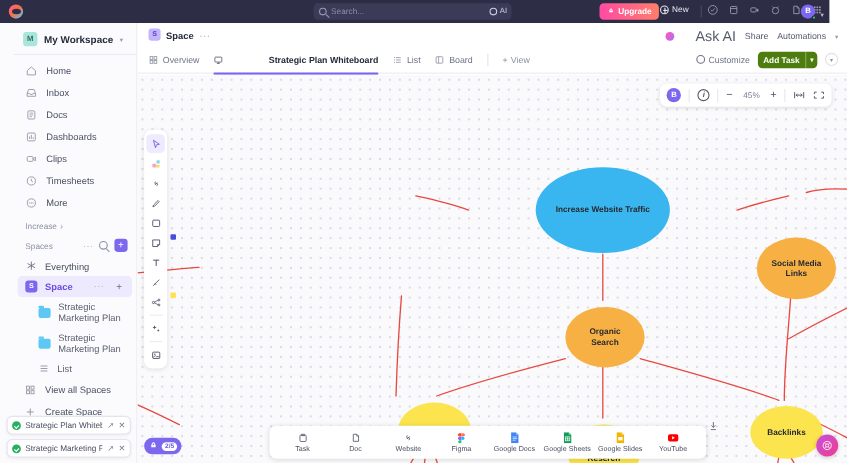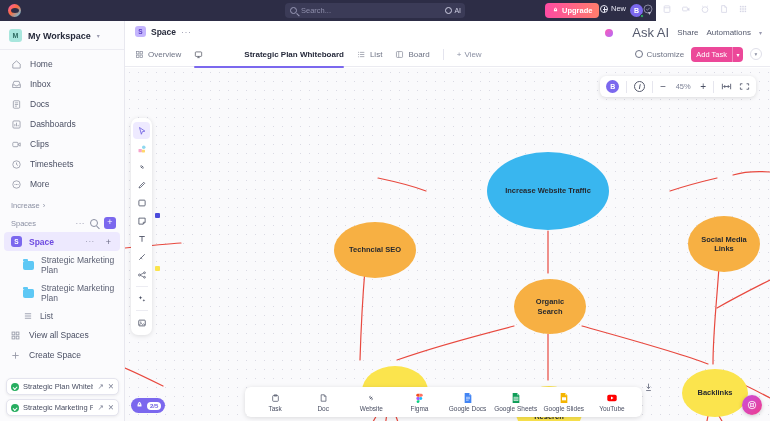--- a/index.html
+++ b/index.html
@@ -7,21 +7,21 @@
     width: 770px; height: 421px;
     overflow: hidden;
     font-family: "Liberation Sans", sans-serif;
     background: #ffffff;
     -webkit-font-smoothing: antialiased;
   }
   .app { position: relative; width: 770px; height: 421px; }
 
   
   .topbar {
-    position: absolute; top: 0; left: 0; width: 656px; height: 21px;
+    position: absolute; top: 0; left: 0; width: 754px; height: 21px;
     background: #2d2d46; display: flex; align-items: center;
   }
   .logo-dot {
     width: 13px; height: 13px; margin-left: 8px; border-radius: 50%;
     background: linear-gradient(135deg,#ff5ab4 0%,#fa6c3e 45%,#49ccf9 100%);
     position: relative;
   }
   .logo-dot::after {
     content:""; position:absolute; left:2.5px; top:4px; width:8px; height:5px;
     border-radius:50%; background:#2d2d46;
@@ -58,20 +58,21 @@
     background:#7b68ee;color:#fff;font-size:7px;font-weight:bold;
     display:flex;align-items:center;justify-content:center;cursor:pointer;
   }
   .avatar-top .dot{position:absolute;right:-0.5px;bottom:-0.5px;width:4px;height:4px;border-radius:50%;background:#2ecc71;border:1px solid #2d2d46;}
   .avatar-caret{position:absolute;right:5px;top:9px;color:#b9b9d0;font-size:6px;}
 
   
   .sidebar{
     position:absolute;left:0;top:21px;width:125px;height:400px;background:#fbfbfd;
     border-right:1px solid #e8e8ef;
+    padding-left:12px;
   }
   .ws-row{display:flex;align-items:center;gap:6px;padding:8px 9px 7px 9px;cursor:pointer;}
   .ws-sq{width:13px;height:13px;border-radius:3px;background:#a8e6dd;color:#2f6b61;font-size:7px;font-weight:bold;display:flex;align-items:center;justify-content:center;}
   .ws-name{font-size:9px;font-weight:bold;color:#262a3b;}
   .ws-caret{font-size:6px;color:#9b9bb0;}
   .sb-sep{height:1px;background:#ececf2;margin:0 0 4px 0;}
   .nav-item{display:flex;align-items:center;gap:8px;padding:4.5px 11px;cursor:pointer;}
   .nav-item .lbl{font-size:8.5px;color:#4a4f63;text-align:right;}
   .nav-ic{width:11px;height:11px;flex:none;opacity:.72;}
   .fav-row{display:flex;align-items:center;gap:3px;padding:7px 11px 3px 11px;font-size:7.5px;color:#8b90a3;cursor:pointer;}
@@ -123,22 +124,22 @@
   .tab{display:flex;align-items:center;gap:4px;font-size:8px;color:#6e7385;height:25px;cursor:pointer;position:relative;}
   .tab.active{color:#262a3b;font-weight:bold;gap:41px;}
   .tab.active::after{content:"";position:absolute;left:0;right:0;bottom:-1px;height:2px;background:#7b68ee;border-radius:1px;}
   .tab .tic{width:9px;height:9px;opacity:.8;flex:none;}
   .tab-sep{width:1px;height:11px;background:#e4e4ee;}
   .addview{display:flex;align-items:center;gap:3px;font-size:8px;color:#8b90a3;cursor:pointer;}
   .tabs-right{position:absolute;right:8px;display:flex;align-items:center;gap:7px;}
   .customize{display:flex;align-items:center;gap:3px;font-size:8px;color:#6e7385;cursor:pointer;}
   .customize .gear{width:8px;height:8px;border:1.2px solid #6e7385;border-radius:50%;}
   .addtask{
-    display:flex;align-items:center;height:15px;background:#ec4899;border-radius:4px;
-    color:#fff;font-size:7.5px;font-weight:normal;cursor:pointer;overflow:hidden;
+    display:flex;align-items:center;height:15px;background:#4d7c0f;border-radius:4px;
+    color:#fff;font-size:7.5px;font-weight:bold;cursor:pointer;overflow:hidden;
   }
   .addtask .lbl{padding:0 5px;}
   .addtask .dv{width:1px;height:15px;background:rgba(255,255,255,.35);}
   .addtask .cr{padding:0 3.5px;font-size:6px;}
   .round-caret{width:12px;height:12px;border-radius:50%;border:1px solid #e0e0ea;display:flex;align-items:center;justify-content:center;font-size:5.5px;color:#8b90a3;cursor:pointer;}
 
   
   .canvas{
     position:absolute;left:125px;top:68px;width:645px;height:353px;
     background-color:#fafafc;
@@ -338,20 +339,26 @@
       <span>›</span>
     </div>
 
     <div class="spaces-row">
       <span class="lbl">Spaces</span>
       <span class="dots">···</span>
       <span class="mini-mag"></span>
       <span class="add-sq">+</span>
     </div>
 
+    <div class="sp-item">
+      <svg style="width:11px;height:11px;flex:none" viewBox="0 0 16 16">
+        <path d="M8 2.6 V13.4 M3 5.2 L13 10.8 M13 5.2 L3 10.8" stroke="#6e7385" stroke-width="1.2"></path>
+      </svg>
+      <span class="lbl">Everything</span>
+    </div>
 
     <div class="sp-item active">
       <span class="sp-badge">S</span>
       <span class="lbl">Space</span>
       <span class="sp-dots">···</span>
       <span class="sp-plus">+</span>
     </div>
 
     <div class="sub-item">
       <span class="folder-ic"></span>
@@ -515,23 +522,20 @@
         <path d="M645 104 C630 103 618 104 608 107"></path>
         <path d="M645 330 C630 322 618 316 608 312"></path>
         <path d="M0 180 C20 178 40 176 56 175"></path>
         <path d="M0 300 C14 306 26 312 38 318"></path>
         <path d="M645 212 C625 222 606 232 592 240"></path>
       </g>
     </svg>
 
     <div class="node n-blue" style="left:362px;top:84px;width:122px;height:78px;padding:0 16px;">
       <span>Increase Website Traffic</span>
-    </div>
-    <div class="node n-orange" style="left:209px;top:154px;width:82px;height:56px;padding:0 10px;">
-      <span>Techncial SEO</span>
     </div>
     <div class="node n-orange" style="left:563px;top:148px;width:72px;height:56px;padding:0 9px;">
       <span>Social Media Links</span>
     </div>
     <div class="node n-orange" style="left:389px;top:211px;width:72px;height:55px;padding:0 9px;">
       <span>Organic Search</span>
     </div>
     <div class="node n-yellow" style="left:237px;top:298px;width:66px;height:50px;padding:0 8px;">
       <span>Weekly Blogs</span>
     </div>

